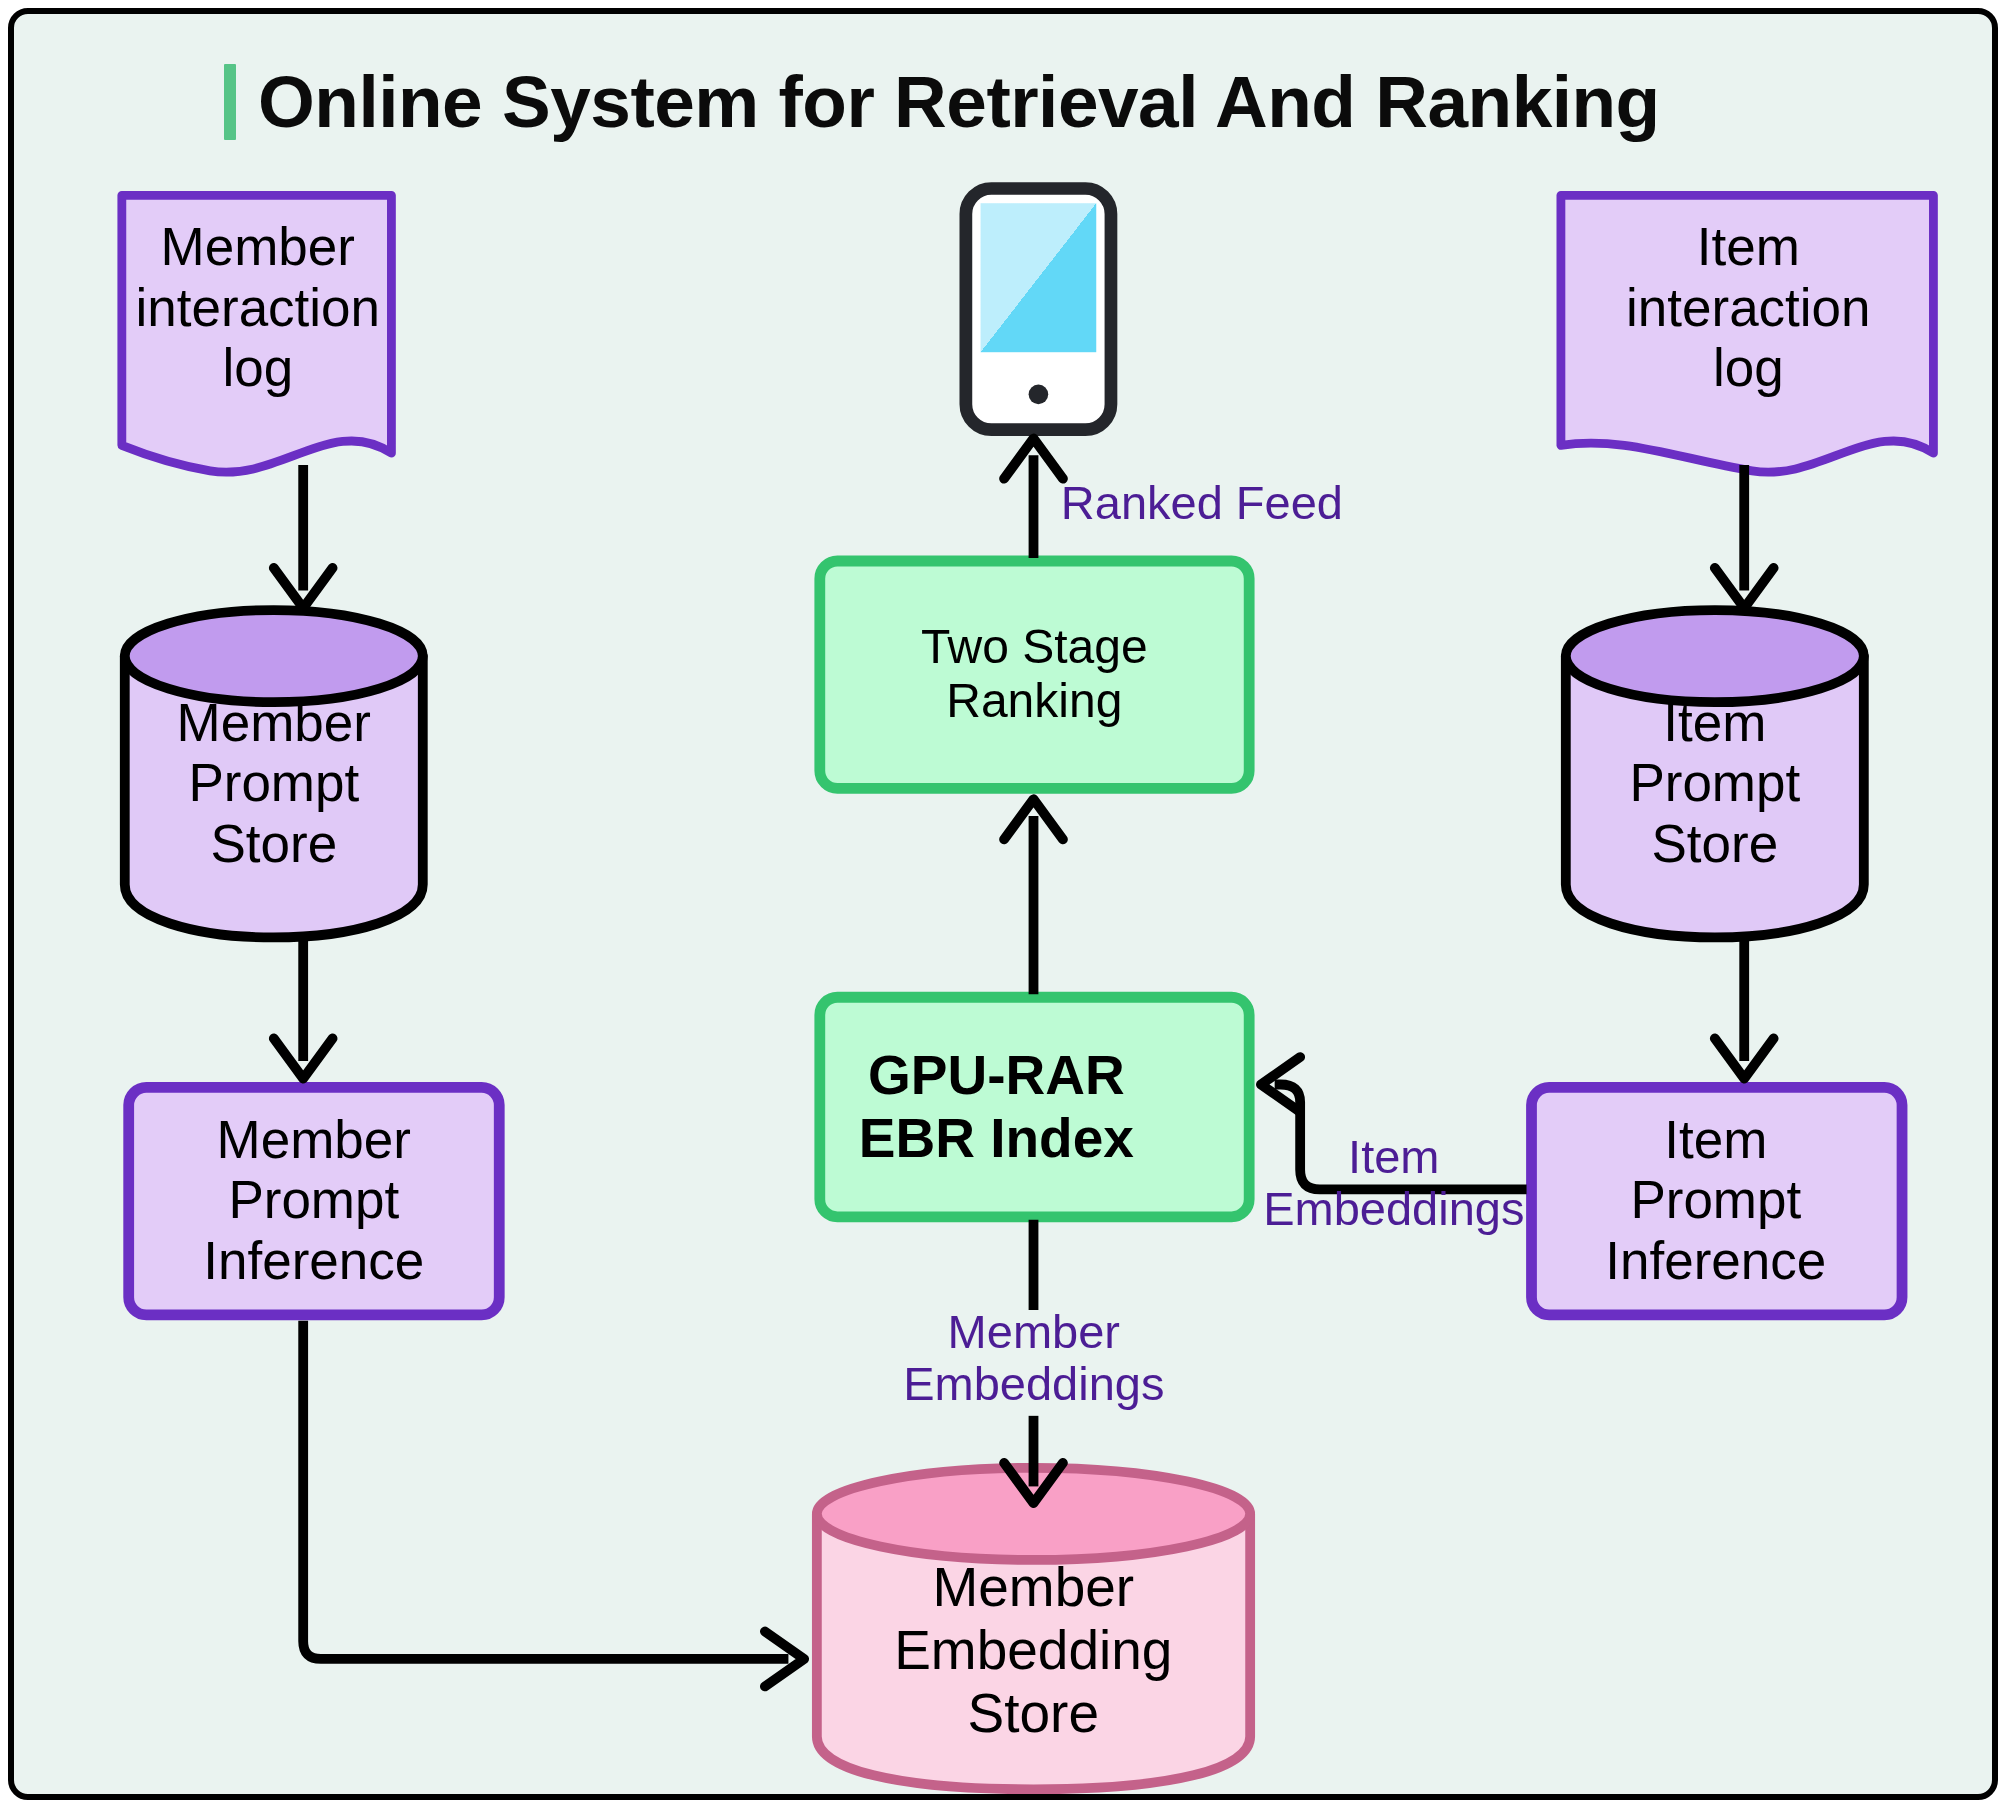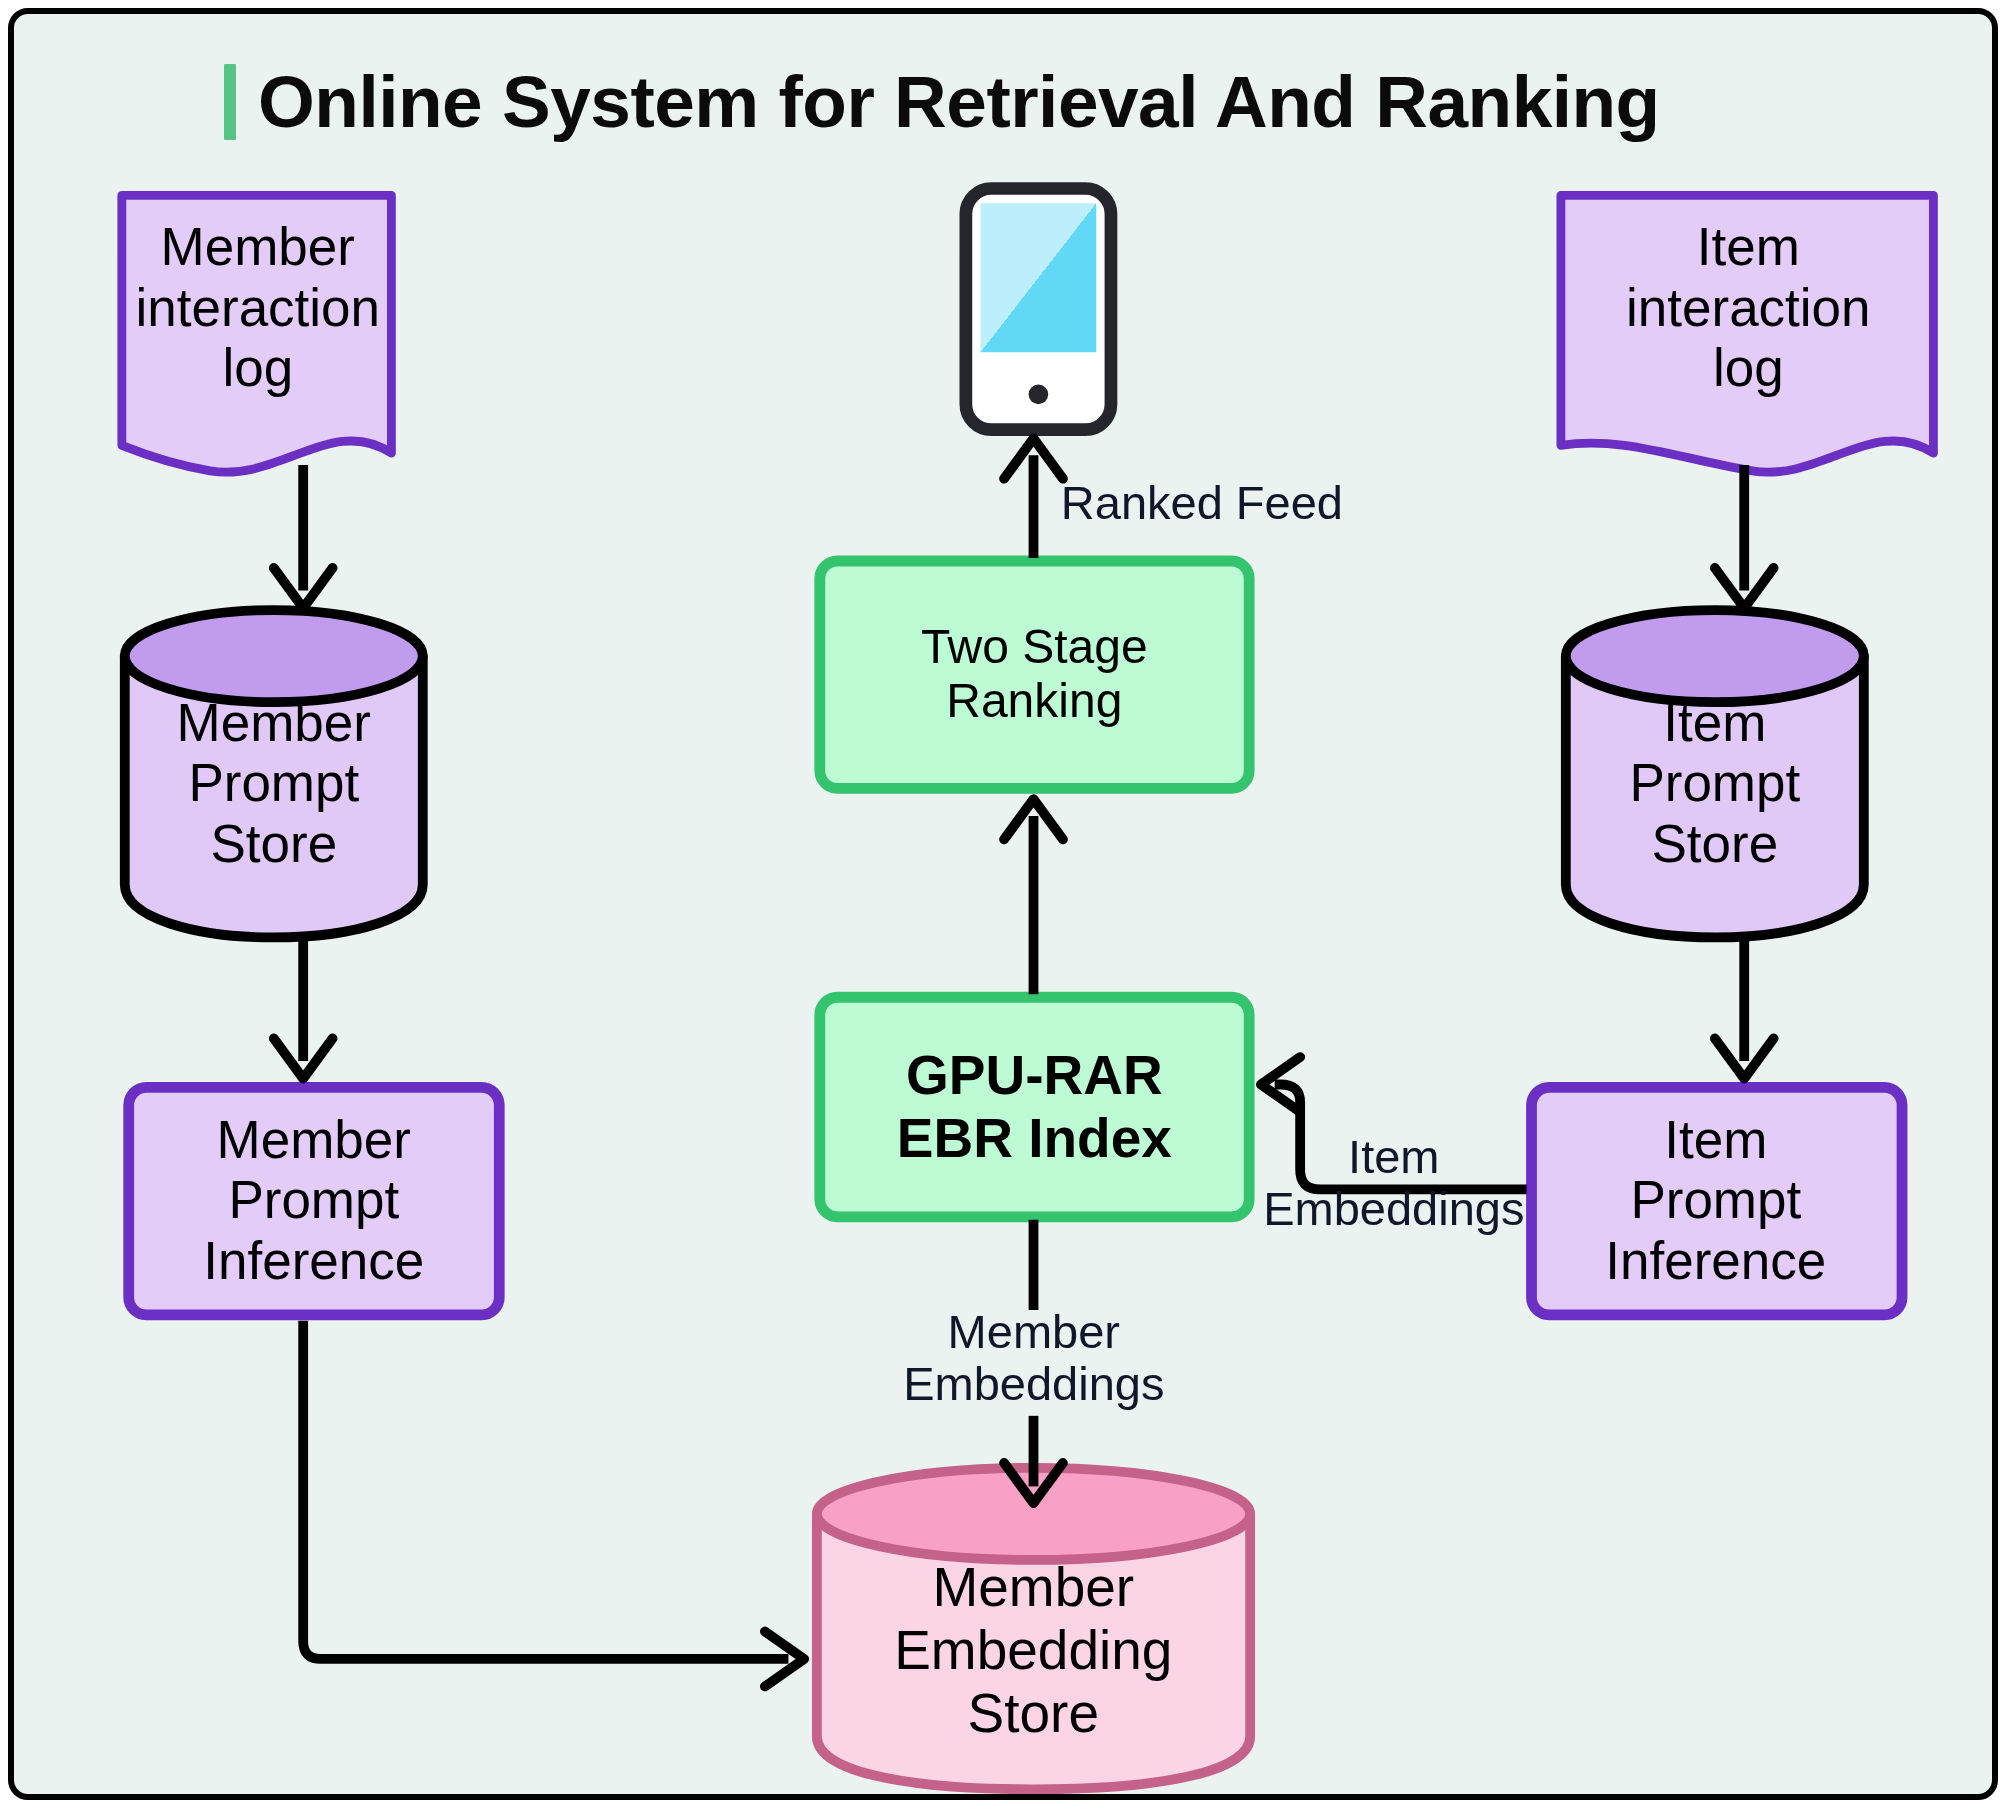--- a/index.html
+++ b/index.html
@@ -37,21 +37,21 @@
     justify-content: center;
     text-align: center;
     color: #000000;
     line-height: 1.14;
     white-space: pre-line;
     pointer-events: none;
   }
   .edge-label {
     position: absolute;
     text-align: center;
-    color: #0f172a;
+    color: #4c1d95;
     line-height: 1.12;
     white-space: pre-line;
     pointer-events: none;
   }
   #title-wrap {
     position: absolute;
     left: 210px;
     top: 41px;
     display: flex;
     align-items: center;
@@ -192,21 +192,21 @@
 Prompt
 Store</div>
 
   <div class="node-label" style="left:1517px; top:1073px; width:370px; height:227px; font-size:53px;">Item
 Prompt
 Inference</div>
 
   <div class="node-label" style="left:806px; top:547px; width:429px; height:227px; font-size:48px;">Two Stage
 Ranking</div>
 
-  <div class="node-label" style="left:806px; top:983px; width:429px; height:220px; font-size:55px; font-weight:bold;">GPU-RAR
+  <div class="node-label" style="left:768px; top:983px; width:429px; height:220px; font-size:55px; font-weight:bold;">GPU-RAR
 EBR Index</div>
 
   <div class="node-label" style="left:803px; top:1514px; width:433px; height:245px; font-size:55px;">Member
 Embedding
 Store</div>
 
   <div class="edge-label" style="left:1047px; top:463px; width:314px; font-size:47px; text-align:left;">Ranked Feed</div>
 
   <div class="edge-label" style="left:1233px; top:1117px; width:294px; font-size:47px;">Item
 Embeddings</div>

